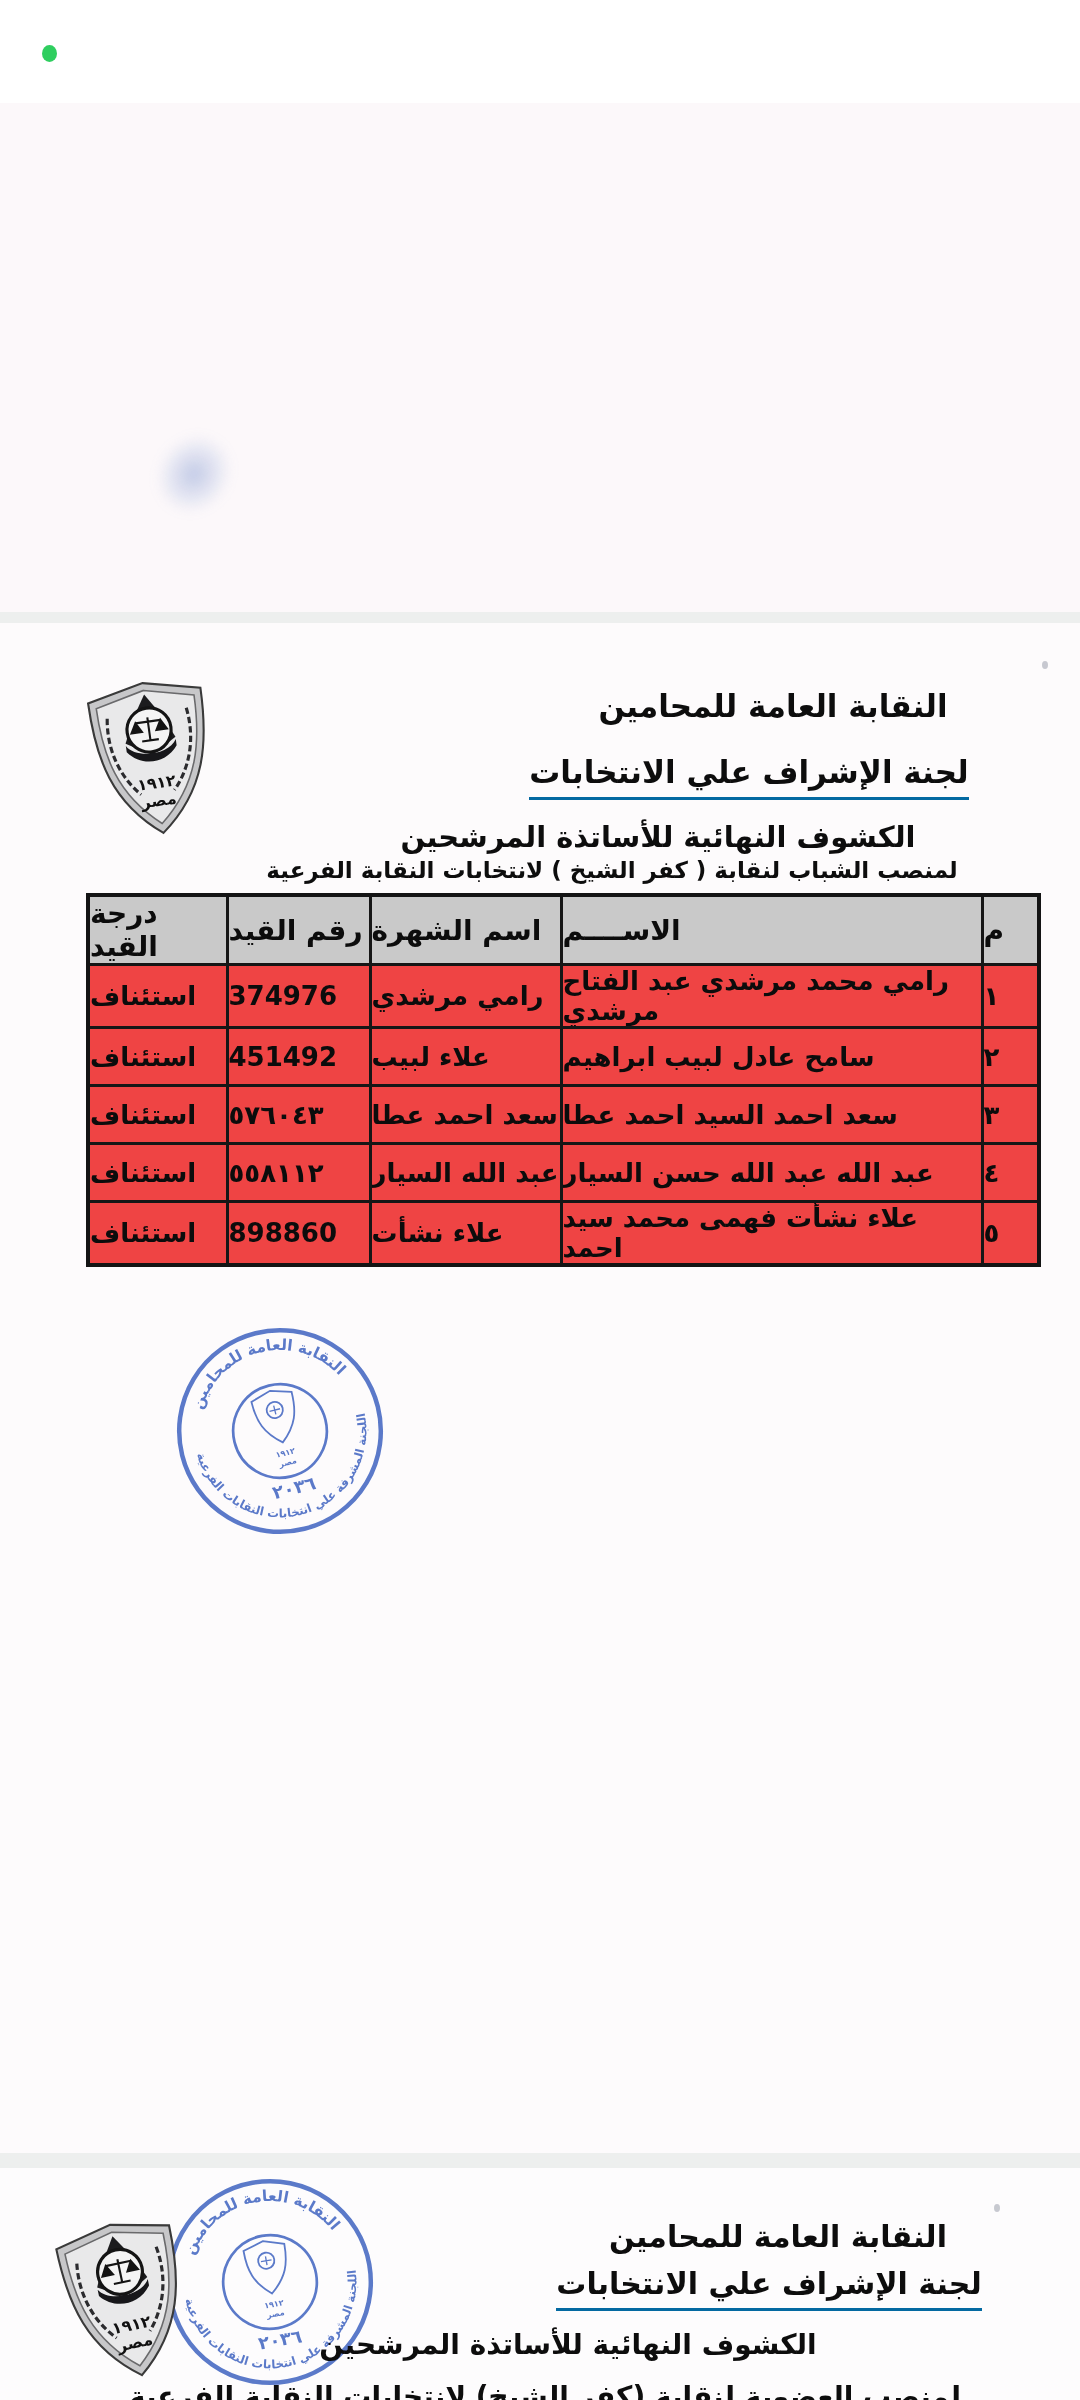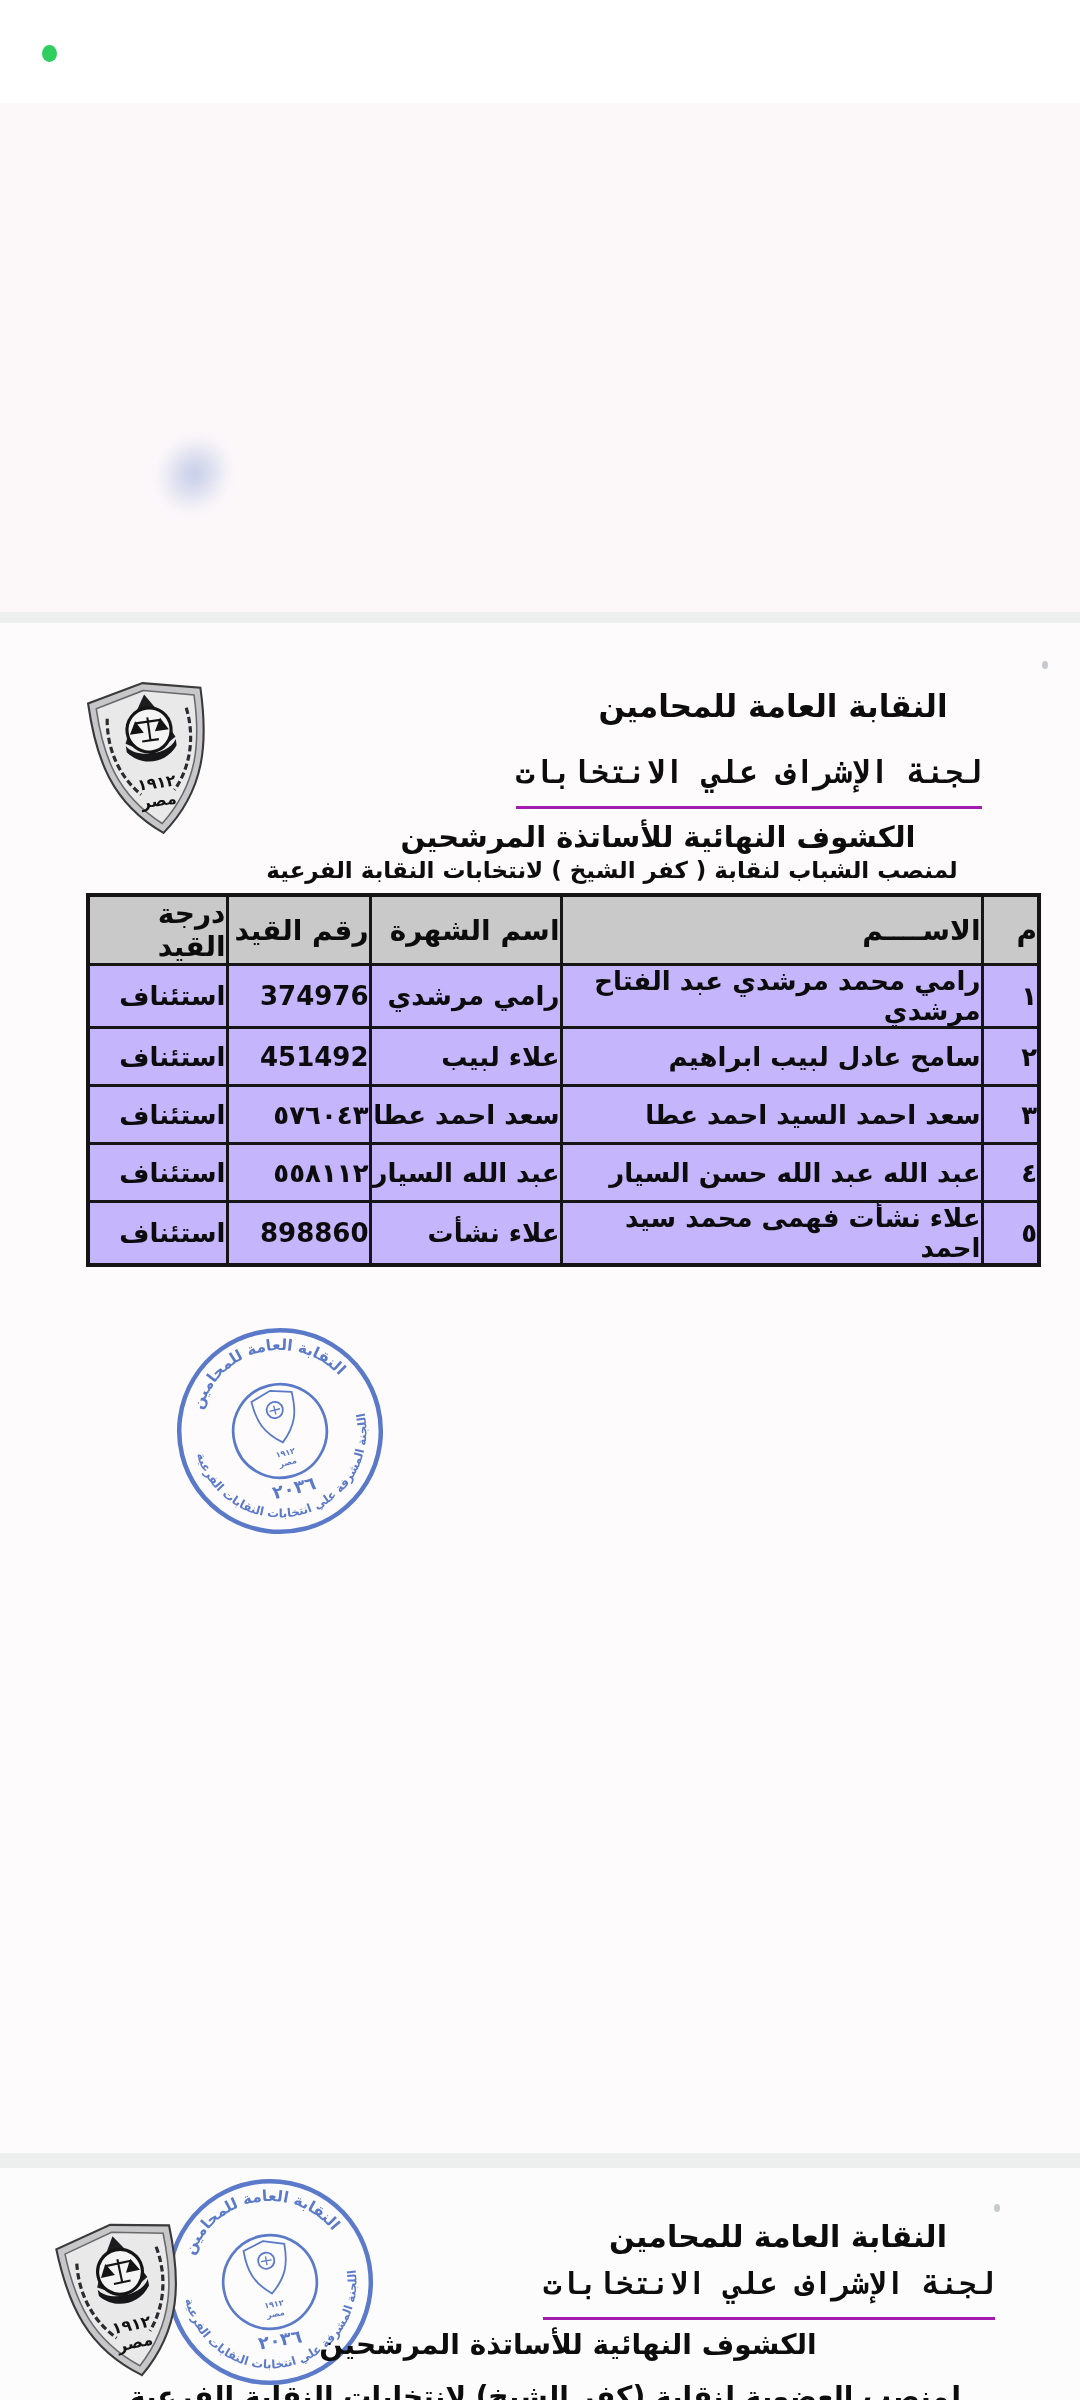--- a/index.html
+++ b/index.html
@@ -35,31 +35,31 @@
     background:radial-gradient(closest-side,rgba(96,126,198,.38),rgba(96,126,198,0));
     filter:blur(6px);transform:rotate(35deg);
   }
   .speck{width:6px;height:8px;border-radius:50%;background:#b9bcc4;opacity:.8;}
 
   
   .doc-line{
     width:900px;text-align:center;direction:rtl;
     font-weight:bold;color:#0d0d0d;line-height:1.25;white-space:nowrap;
   }
-  .u span{border-bottom:3px solid #a21caf;padding-bottom:11px;display:inline-block;font-family:Liberation Mono, monospace;}
+  .u span{border-bottom:3px solid #0369a1;padding-bottom:5px;display:inline-block;}
 
   
   .table-wrap{left:86px;top:270px;}
   table.cand{border-collapse:collapse;table-layout:fixed;width:951px;direction:rtl;}
   table.cand th,table.cand td{
-    border:3px solid #161616;text-align:right;vertical-align:middle;
+    border:3px solid #161616;text-align:left;vertical-align:middle;
     font-weight:bold;color:#0c0c0c;overflow:hidden;
   }
   table.cand th{background:var(--thead);height:54px;font-size:28px;}
-  table.cand td{height:58px;font-size:26px;background:#c4b5fd;}
+  table.cand td{height:58px;font-size:26px;background:#ef4444;}
   table.cand{border:4px solid #141414;}
 
   
   .logo-p2{left:90px;top:56px;width:126px;height:158px;transform:rotate(-8deg);}
   .logo-p3{left:62px;top:52px;width:128px;height:160px;transform:rotate(-12deg);}
   .stamp-p2{left:172px;top:700px;width:216px;height:216px;transform:rotate(-14deg);opacity:.92;}
   .stamp-p3{left:162px;top:6px;width:216px;height:216px;transform:rotate(-10deg);opacity:.92;}
   svg{display:block;width:100%;height:100%;}
   svg text{font-family:"DejaVu Sans",sans-serif;}
 </style>

